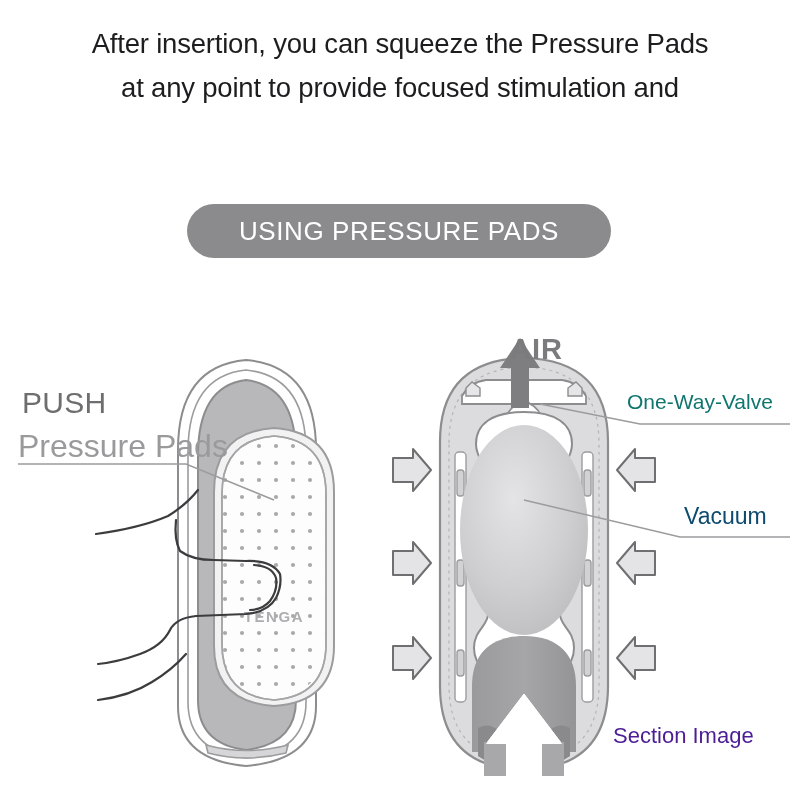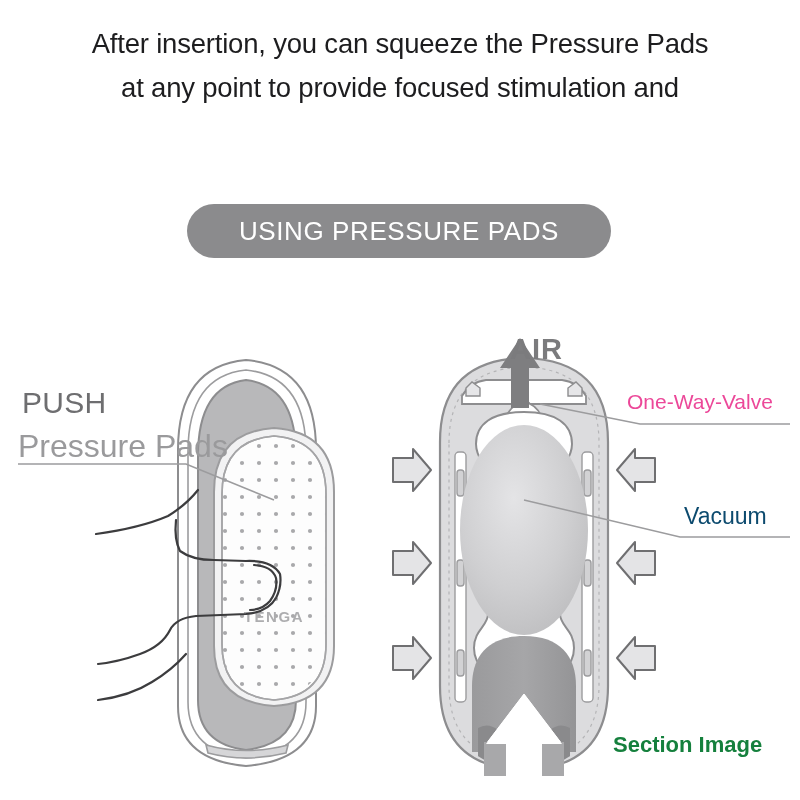--- a/index.html
+++ b/index.html
@@ -59,32 +59,31 @@
     color: #9a9a9c;
   }
   .lbl-air {
     left: 510px; top: 297px;
     font-size: 29px; font-weight: 700;
     color: #7b7b7d; letter-spacing: 1px; margin-top: 36px;
   }
   .lbl-valve {
     left: 627px; top: 390px;
     font-size: 21px; font-weight: 400;
-    color: #ec4899;
+    color: #0f766e;
   }
   .lbl-vacuum {
     left: 684px; top: 503px;
     font-size: 23px; font-weight: 400;
     color: #0c4a6e;
   }
   .lbl-section {
     left: 613px; top: 723px;
-    font-size: 22px; font-weight: 700;
-    color: #15803d;
-    margin-top: 9px;
+    font-size: 22px; font-weight: 400;
+    color: #4c1d95;
   }
 
   svg.art { position: absolute; left: 0; top: 0; width: 800px; height: 800px; }
 </style>
 </head>
 <body>
 
 <div id="page">
 
   <div class="heading">

